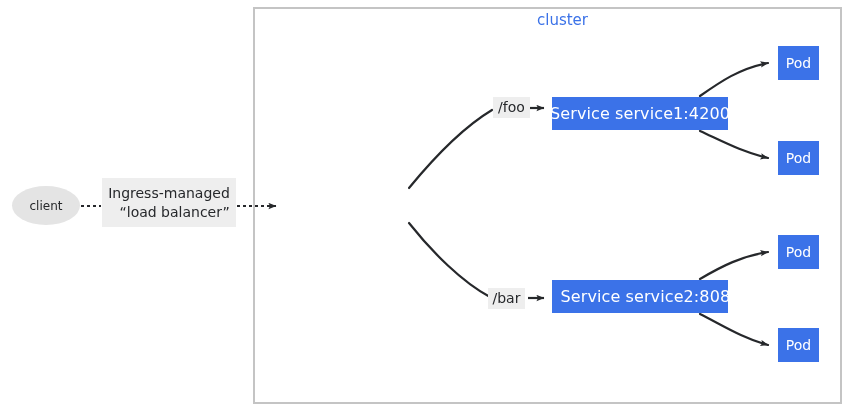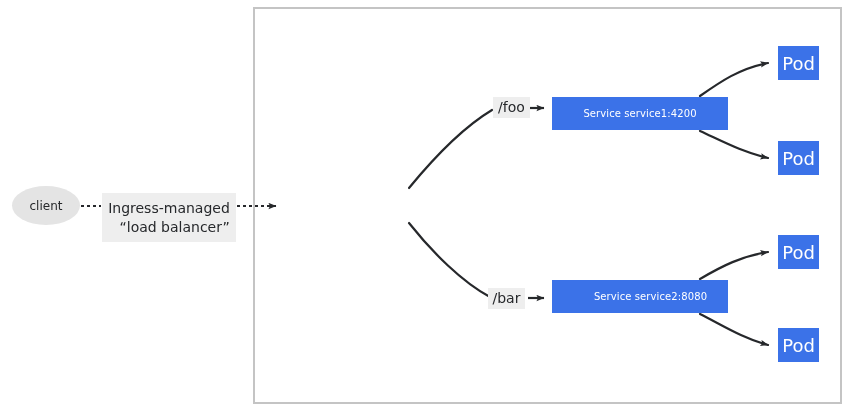--- a/index.html
+++ b/index.html
@@ -27,28 +27,28 @@
     position: absolute;
     box-sizing: border-box;
     display: flex;
     align-items: center;
     justify-content: center;
     text-align: center;
   }
   .k8s-box {
     background: #3b72e8;
     color: #ffffff;
-    font-size: 10px;
+    font-size: 16px;
     letter-spacing: 0.1px;
     white-space: nowrap;
   }
   .pod-box {
     background: #3b72e8;
     color: #ffffff;
-    font-size: 18px;
+    font-size: 14px;
   }
   .client-node {
     background: #e4e4e4;
     color: #26282b;
     border-radius: 50% / 50%;
     font-size: 12px;
   }
   .edge-label {
     position: absolute;
     background: #eeeeee;
@@ -75,20 +75,21 @@
     text-align: center;
     white-space: nowrap;
   }
 </style>
 </head>
 <body>
 
 <div id="canvas">
 
   <div class="cluster-frame" id="cluster-frame" style="left: 253px; top: 7px; width: 589px; height: 397px;"></div>
+  <div class="cluster-title" id="cluster-title" style="left: 520px; top: 11px; width: 85px;">cluster</div>
 
   <svg id="edge-layer" viewBox="0 0 855 412">
     <defs>
       <marker id="arrow" markerWidth="9" markerHeight="9" refX="7.6" refY="3.2" orient="auto" markerUnits="userSpaceOnUse">
         <path d="M0,0 L8,3.2 L0,6.4 L1.6,3.2 z" fill="#26282b"></path>
       </marker>
     </defs>
 
     <g>
       <path d="M81,206 L101,206" stroke="#26282b" stroke-width="2" stroke-dasharray="3,3" fill="none"></path>
@@ -121,21 +122,21 @@
     <g>
       <path d="M700,279 C722,266 742,256 768,252" stroke="#26282b" stroke-width="2.2" fill="none" stroke-linecap="round" marker-end="url(#arrow)"></path>
     </g>
     <g>
       <path d="M700,314 C722,325 742,338 768,345" stroke="#26282b" stroke-width="2.2" fill="none" stroke-linecap="round" marker-end="url(#arrow)"></path>
     </g>
   </svg>
 
   <div class="node client-node" id="client-node" style="left: 12px; top: 186px; width: 68px; height: 39px;">client</div>
 
-  <div class="edge-label" id="lb-label" style="left: 102px; top: 193px; width: 134px; height: 49px;">Ingress-managed
+  <div class="edge-label" id="lb-label" style="left: 102px; top: 178px; width: 134px; height: 49px;">Ingress-managed
 “load balancer”</div>
 
 
   <div class="edge-label" id="path-label-0" style="left: 493px; top: 97px; width: 37px; height: 21px;">/foo</div>
   <div class="edge-label" id="path-label-1" style="left: 488px; top: 288px; width: 37px; height: 21px;">/bar</div>
 
   <div class="node k8s-box" id="service-0" style="left: 552px; top: 97px; width: 176px; height: 33px;">Service service1:4200</div>
   <div class="node k8s-box" id="service-1" style="left: 552px; top: 280px; width: 176px; height: 33px; padding-left: 21px;">Service service2:8080</div>
 
   <div class="node pod-box" id="pod-0" style="left: 778px; top: 46px; width: 41px; height: 34px;">Pod</div>

